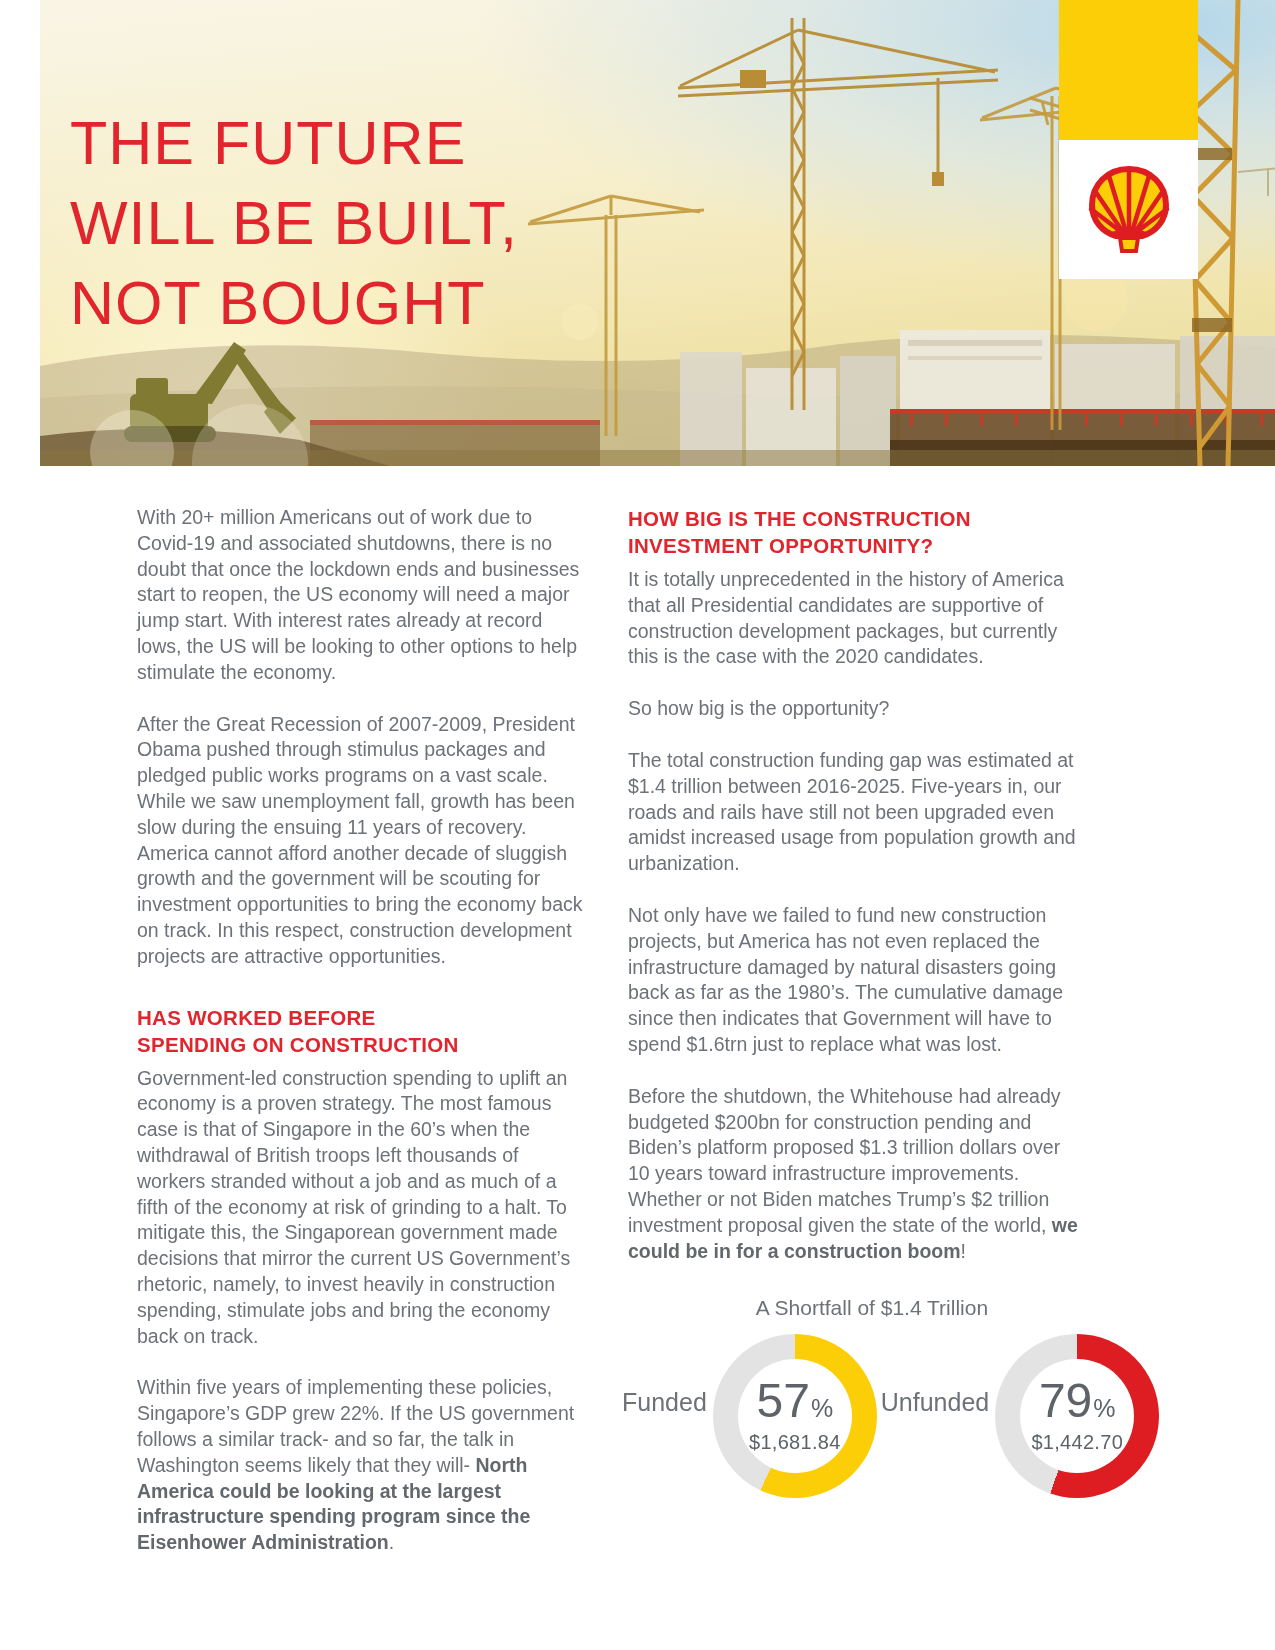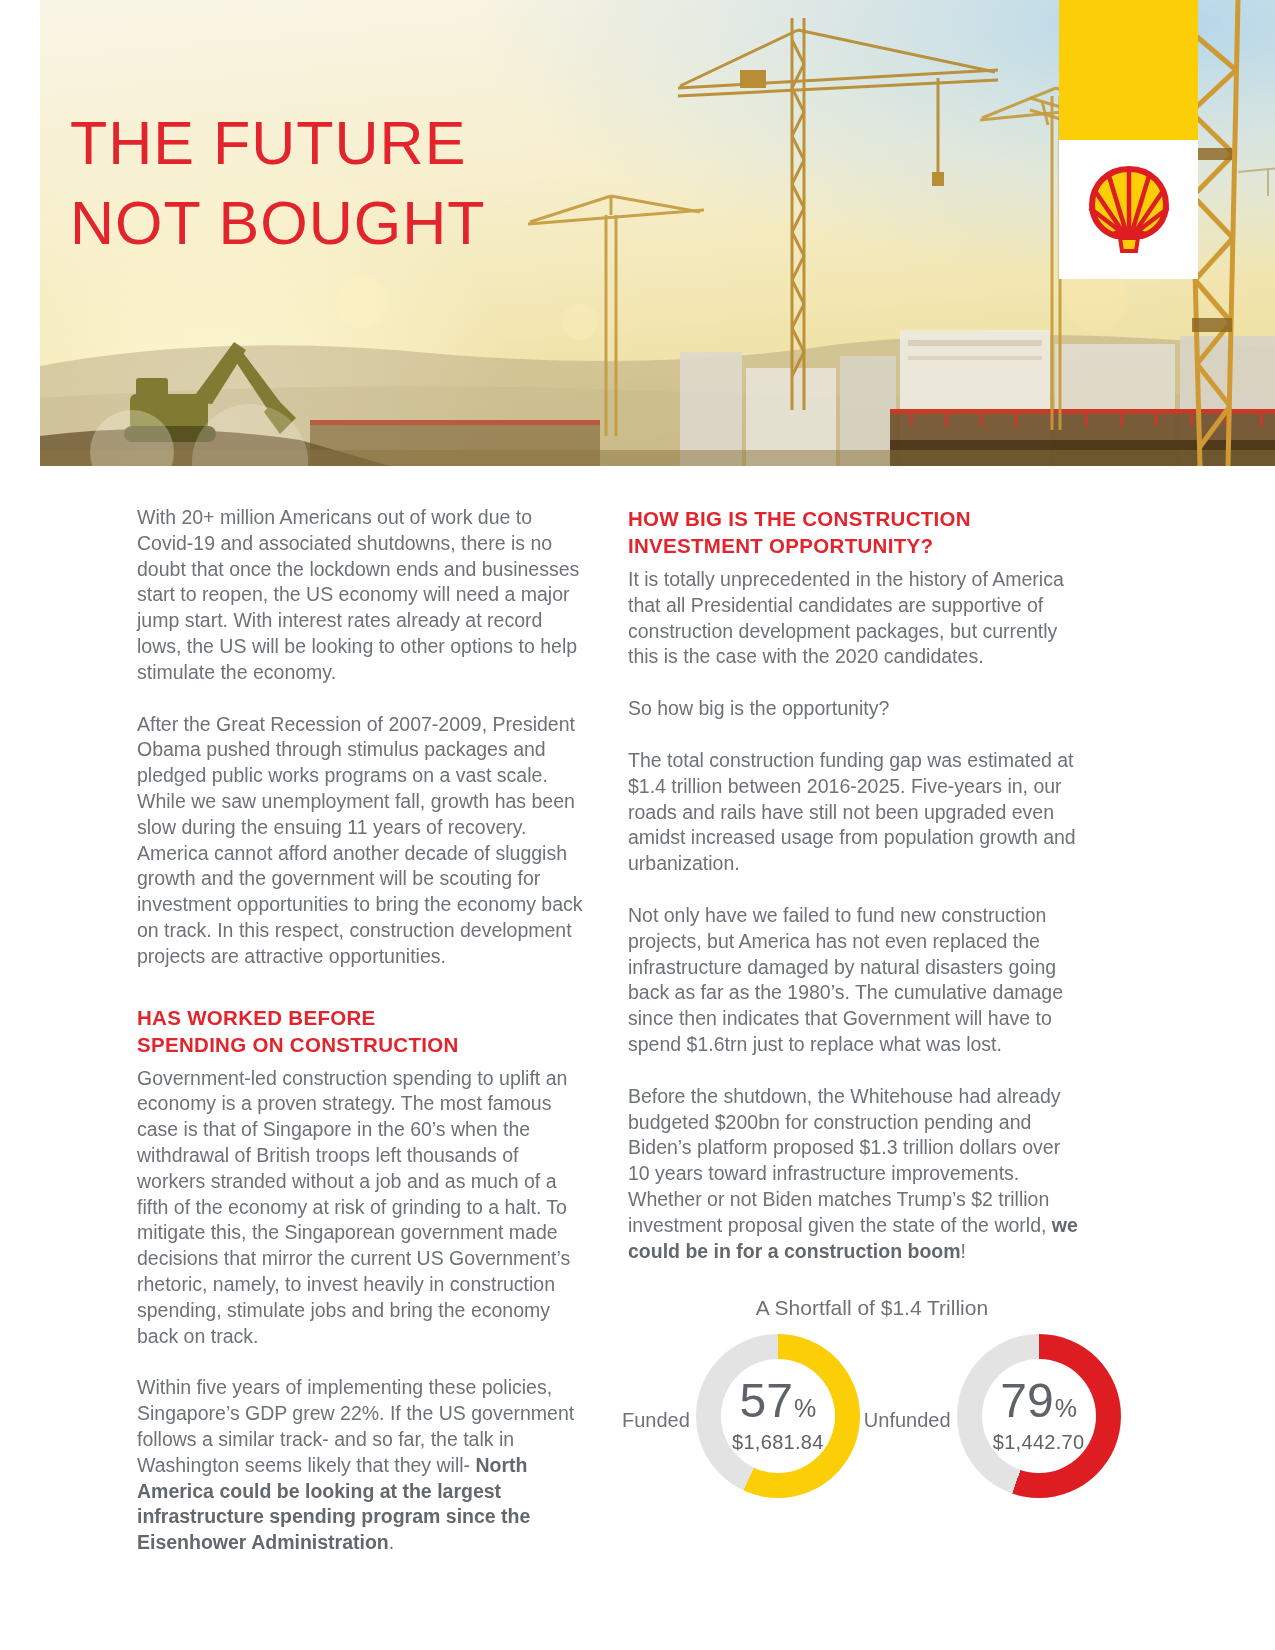--- a/index.html
+++ b/index.html
@@ -27,21 +27,21 @@
                      letter-spacing:0.3px;margin:0 0 8px 0;}
   h2.section-heading span{display:block;}
   .col-left h2.section-heading{margin-top:34px;}
 
   
   .chart{margin-top:30px;width:500px;margin-left:-6px;}
   .chart-title{text-align:center;font-size:21px;line-height:28px;color:#6d7278;margin:0 0 12px 0;}
   .chart-title span{display:block;}
   .donut-row{display:flex;align-items:flex-start;}
   .donut-group{display:flex;align-items:flex-start;}
-  .donut-label{font-size:20px;color:#6d7278;margin-top:74px;margin-right:6px;white-space:nowrap;}
+  .donut-label{font-size:25px;color:#6d7278;margin-top:56px;margin-right:6px;white-space:nowrap;}
   .donut{position:relative;width:164px;height:164px;border-radius:50%;flex:0 0 auto;}
   .donut::after{content:"";position:absolute;inset:25px;background:#fff;border-radius:50%;}
   .donut-center{position:absolute;inset:0;z-index:1;display:flex;flex-direction:column;
                 align-items:center;justify-content:center;text-align:center;color:#5d6368;}
   .donut-pct{display:flex;align-items:baseline;line-height:1;}
   .donut-pct .num{font-size:48px;font-weight:400;text-align:center;}
   .donut-pct .sym{font-size:25px;margin-left:1px;}
   .donut-value{font-size:20px;margin-top:5px;letter-spacing:0.3px;}
   .dg-unfunded{margin-left:4px;}
 </style>
@@ -196,20 +196,21 @@
 
       <circle cx="92" cy="452" r="42" fill="#fffbe6" opacity="0.30"></circle>
       <circle cx="210" cy="462" r="58" fill="#fffbe6" opacity="0.22"></circle>
       <circle cx="322" cy="302" r="26" fill="#fff3c2" opacity="0.35"></circle>
       <circle cx="540" cy="322" r="18" fill="#fff3c2" opacity="0.28"></circle>
       <circle cx="1056" cy="300" r="32" fill="#ffe9a8" opacity="0.30"></circle>
     </svg>
 
     <h1 class="hero-title">
       <span>THE FUTURE</span>
+      <span>WILL BE BUILT,</span>
       <span>NOT BOUGHT</span>
     </h1>
 
     <div class="brand">
       <div class="brand-yellow"></div>
       <div class="brand-white">
         <svg width="100" height="94" viewBox="0 0 100 94" aria-hidden="true">
           <path d="M41,75 L59,75 L57,88 L43,88 Z" fill="#fbce07" stroke="#dd1d21" stroke-width="4"></path>
           <path d="M50,6 C28,6 13,22 13,42 C13,57 23,69 37,73 L63,73 C77,69 87,57 87,42 C87,22 72,6 50,6 Z" fill="#fbce07" stroke="#dd1d21" stroke-width="6" stroke-linejoin="round"></path>
           <g stroke="#dd1d21" stroke-width="4.5" stroke-linecap="round">

